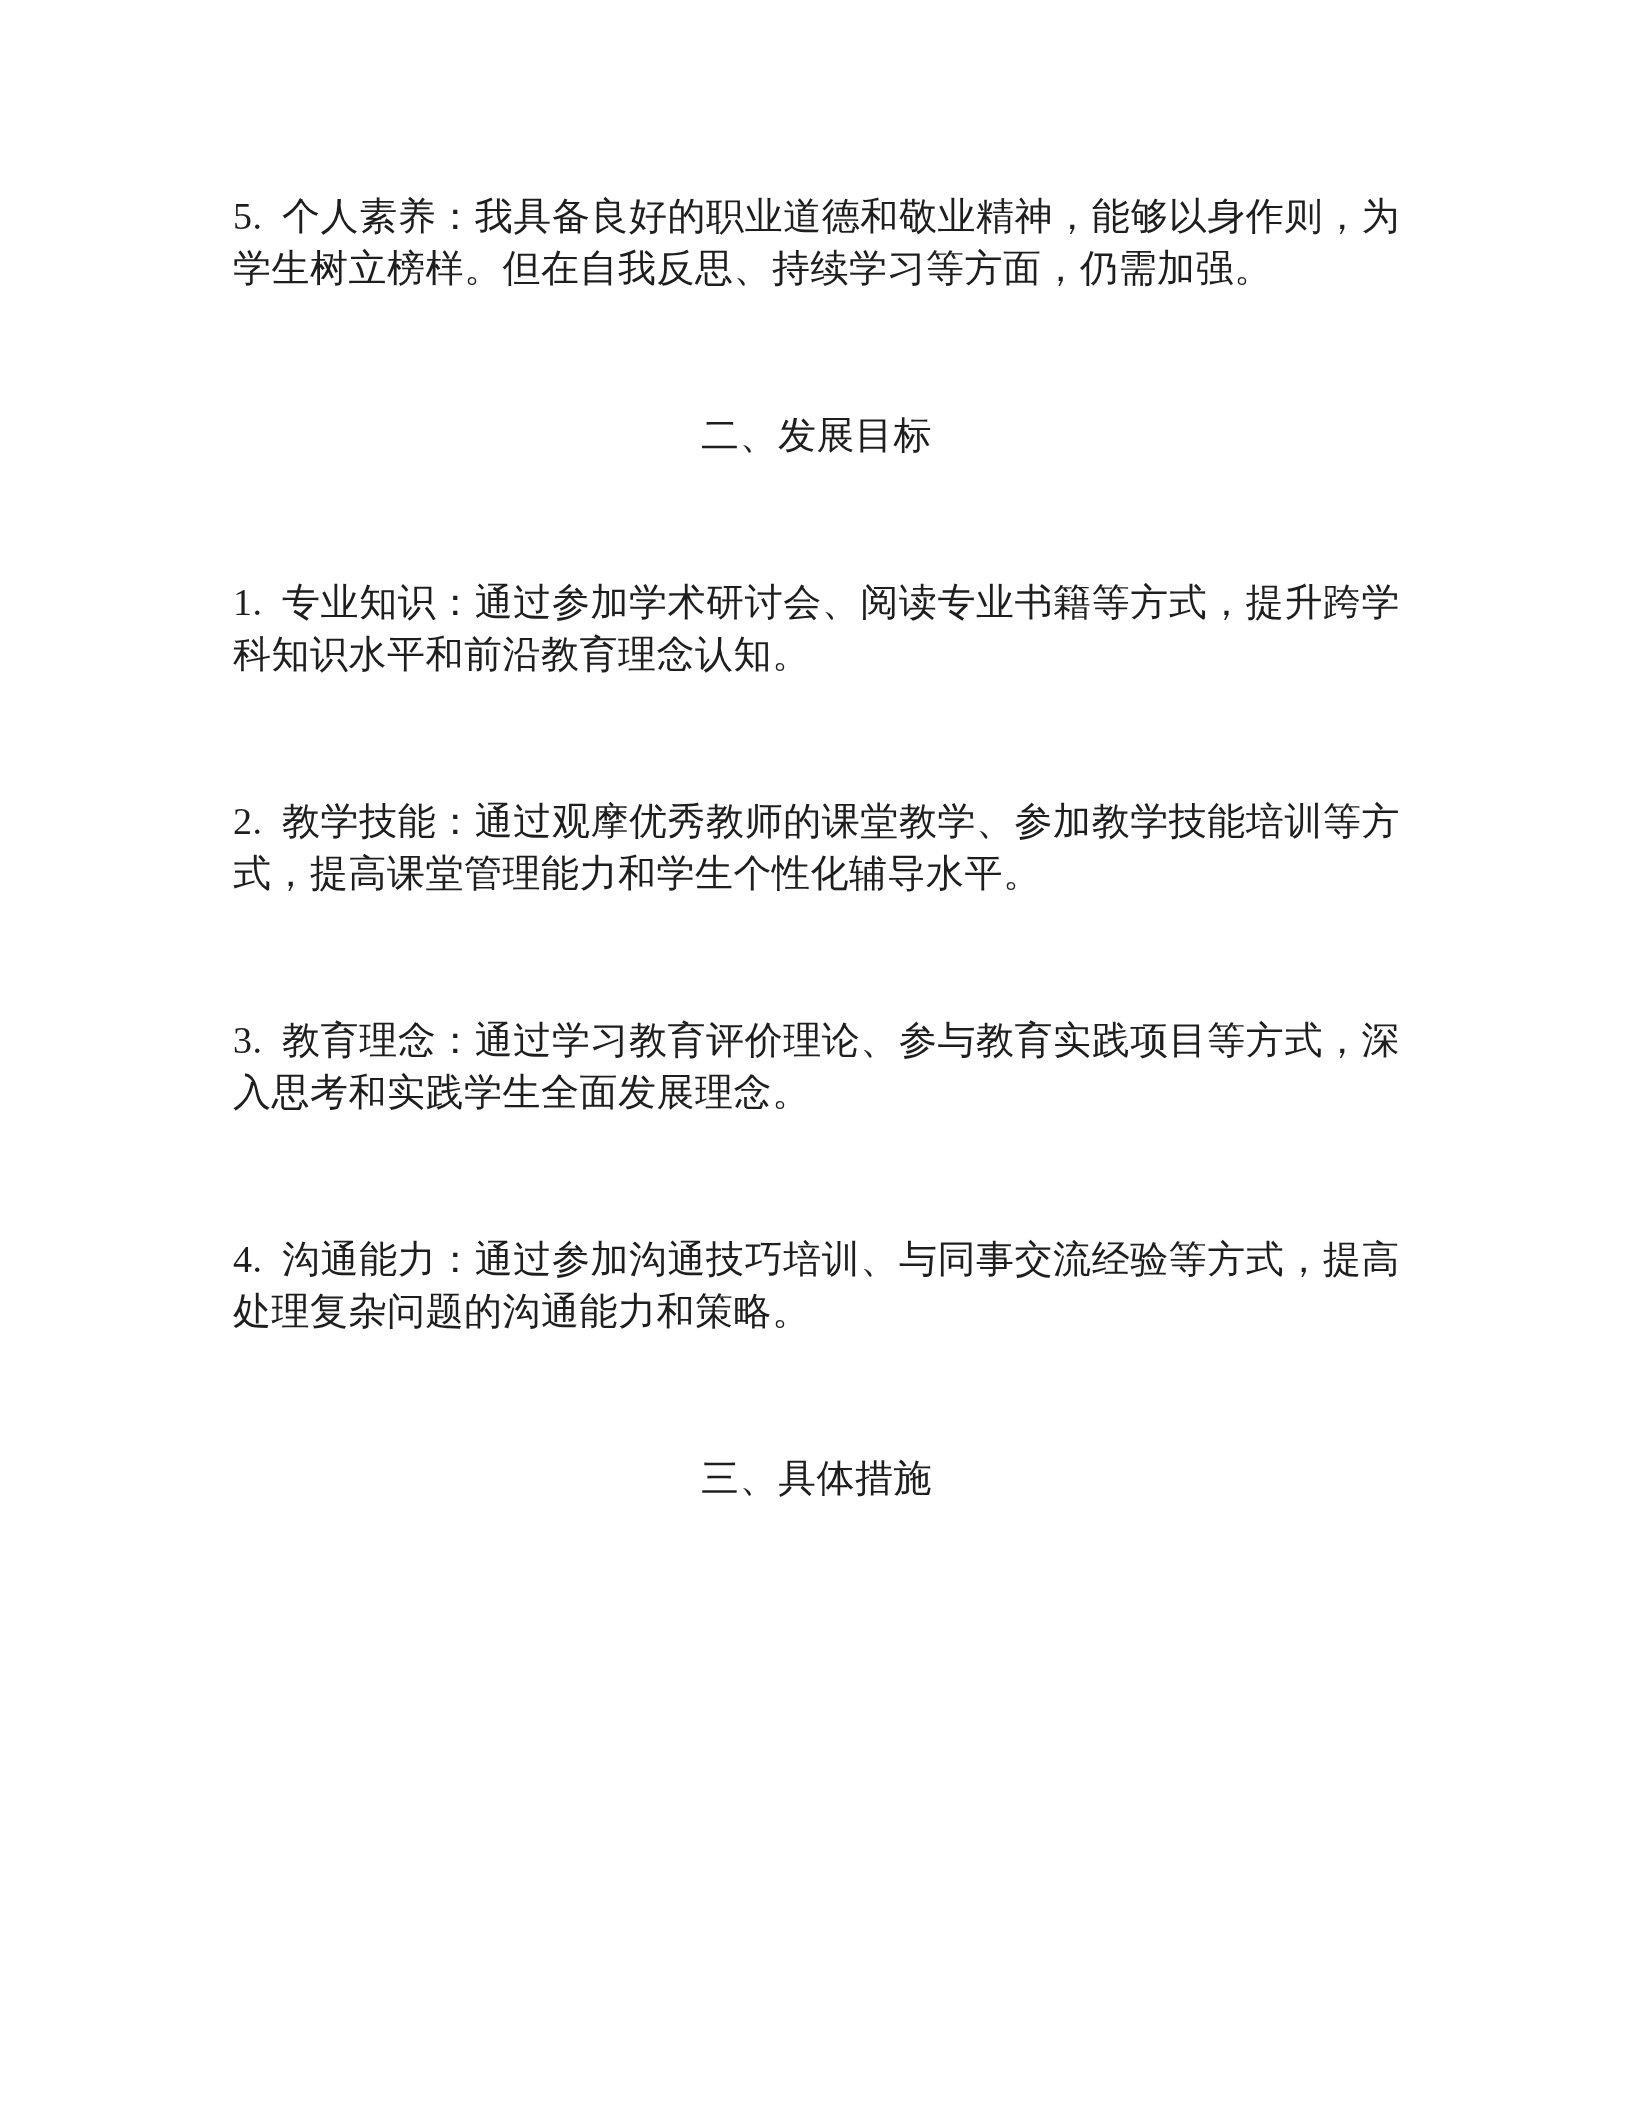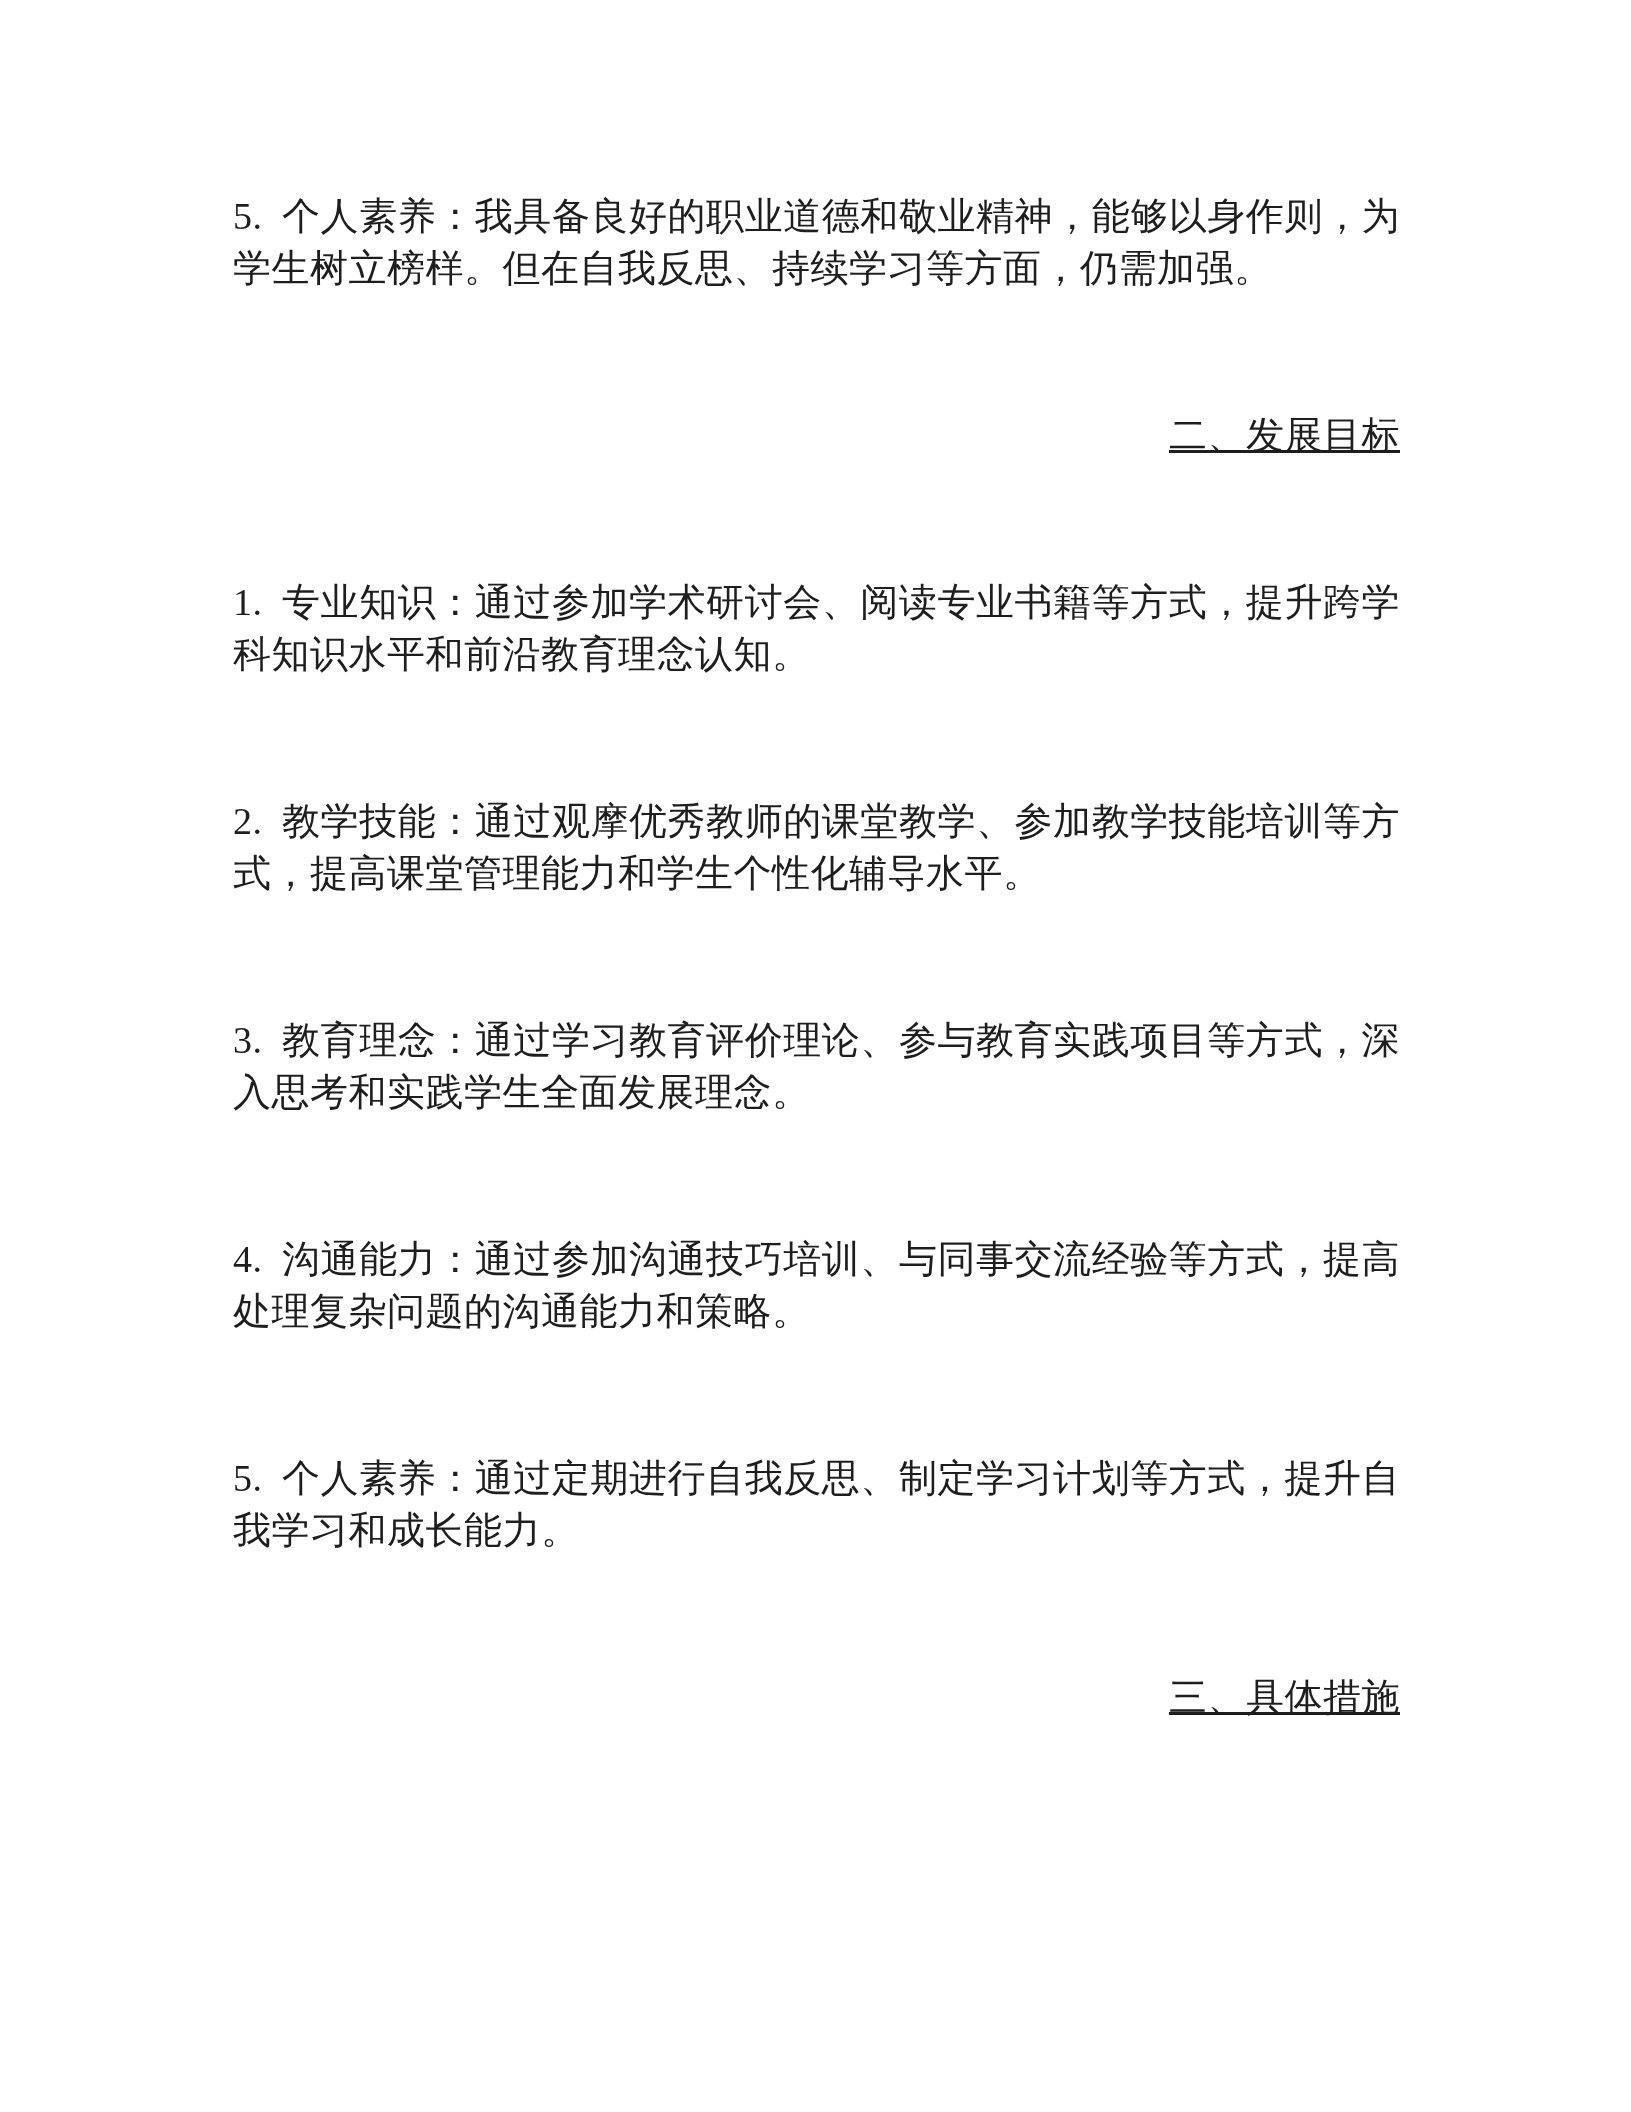--- a/index.html
+++ b/index.html
@@ -22,39 +22,37 @@
     overflow: hidden;
   }
   .doc-block {
     margin: 0 0 115px 0;
     padding: 0;
     font-weight: normal;
     letter-spacing: 0.5px;
     word-break: break-all;
   }
   .doc-heading {
-    text-align: right;
-    text-decoration: underline;
+    text-align: center;
   }
 </style>
 </head>
 <body>
 
 <div class="page">
 
   <p class="doc-block">5. 个人素养：我具备良好的职业道德和敬业精神，能够以身作则，为学生树立榜样。但在自我反思、持续学习等方面，仍需加强。</p>
 
   <p class="doc-block doc-heading">二、发展目标</p>
 
 
   <p class="doc-block">1. 专业知识：通过参加学术研讨会、阅读专业书籍等方式，提升跨学科知识水平和前沿教育理念认知。</p>
 
   <p class="doc-block">2. 教学技能：通过观摩优秀教师的课堂教学、参加教学技能培训等方式，提高课堂管理能力和学生个性化辅导水平。</p>
 
   <p class="doc-block">3. 教育理念：通过学习教育评价理论、参与教育实践项目等方式，深入思考和实践学生全面发展理念。</p>
 
   <p class="doc-block">4. 沟通能力：通过参加沟通技巧培训、与同事交流经验等方式，提高处理复杂问题的沟通能力和策略。</p>
 
-  <p class="doc-block">5. 个人素养：通过定期进行自我反思、制定学习计划等方式，提升自我学习和成长能力。</p>
 
   <p class="doc-block doc-heading">三、具体措施</p>
 
 </div>
 
 </body></html>

